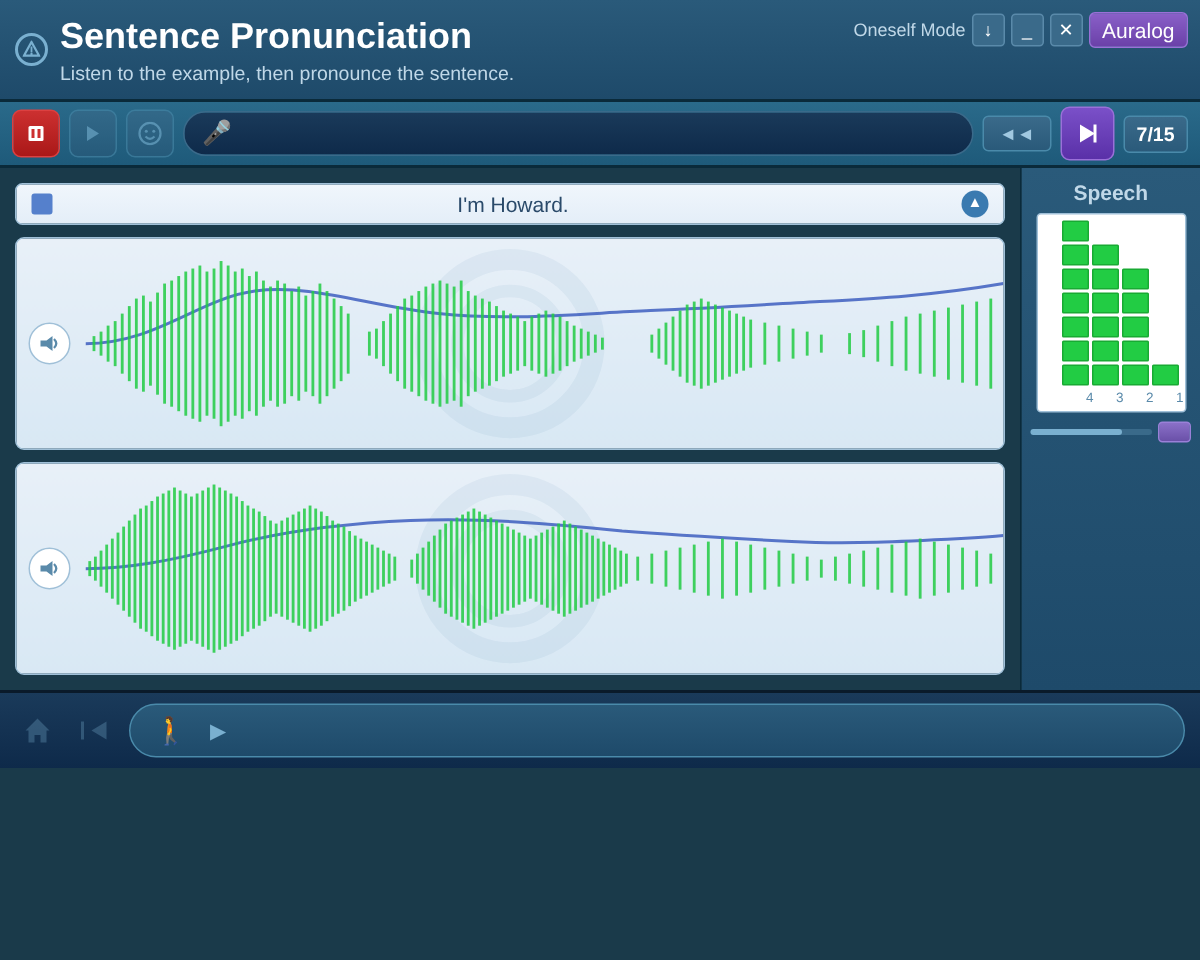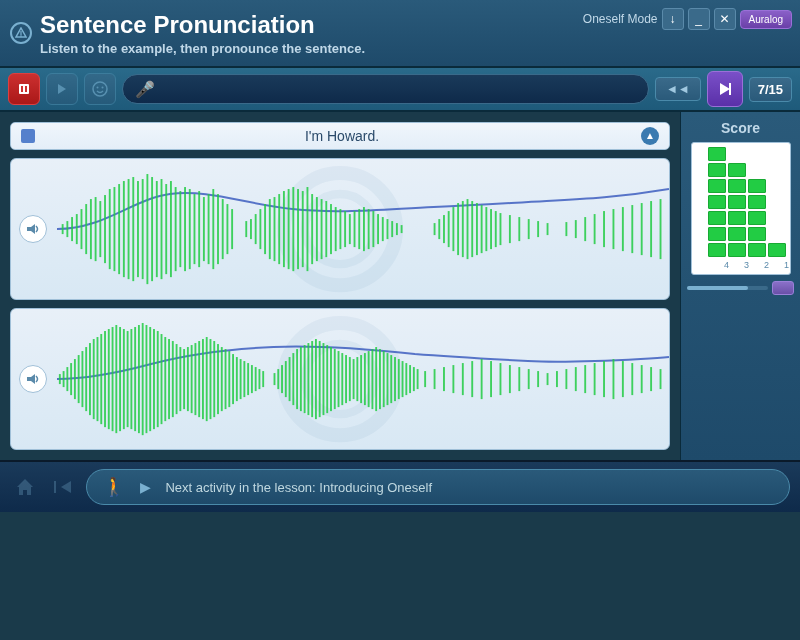--- a/index.html
+++ b/index.html
@@ -35,21 +35,20 @@
     }
     .header-title {
       color: #fff;
       font-size: 24px;
       font-weight: bold;
     }
     .header-subtitle {
       color: #c0d8e8;
       font-size: 13px;
       margin-top: 2px;
-      font-weight: bold;
     }
     .header-left {
       display: flex;
       flex-direction: column;
     }
     .header-right {
       position: absolute;
       right: 8px;
       top: 8px;
       display: flex;
@@ -71,21 +70,21 @@
       justify-content: center;
       color: #fff;
       font-size: 12px;
       cursor: pointer;
     }
     .auralog-btn {
       background: linear-gradient(180deg, #8a60c8 0%, #6a40a8 100%);
       border-radius: 4px;
       padding: 3px 8px;
       color: #fff;
-      font-size: 10px;
+      font-size: 14px;
       cursor: pointer;
       border: 1px solid #9a70d8;
     }
 
     
     .toolbar {
       background: linear-gradient(180deg, #2a6a8a 0%, #1e5a7a 100%);
       height: 44px;
       display: flex;
       align-items: center;
@@ -718,21 +717,21 @@
             <rect x="630" y="58" width="2" height="24"></rect>
             <rect x="640" y="60" width="2" height="20"></rect>
           </g>
         </svg>
       </div>
     </div>
 
   </div>
 
   <div class="score-panel">
-    <div class="score-title">Score</div>
+    <div class="score-title">Speech</div>
     <div class="score-grid">
 
       <div class="score-row">
         <div class="score-bar" style="height:14px;"></div>
         <div style="width:18px;height:14px;"></div>
         <div style="width:18px;height:14px;"></div>
         <div style="width:18px;height:14px;"></div>
       </div>
 
       <div class="score-row">
@@ -801,15 +800,14 @@
   </div>
   <div class="footer-icon-btn">
     <svg width="20" height="20" viewBox="0 0 20 20">
       <polygon points="18,4 8,10 18,16" fill="#7ab0d0" opacity="0.5"></polygon>
       <line x1="2" y1="4" x2="2" y2="16" stroke="#7ab0d0" stroke-width="2" opacity="0.5"></line>
     </svg>
   </div>
   <div class="footer-next-bar">
     <span class="footer-walking-icon">🚶</span>
     <button class="footer-play-btn">▶</button>
-    <span class="footer-next-text">Next activity in the lesson: Introducing Oneself</span>
   </div>
 </div>
 
 </body></html>

